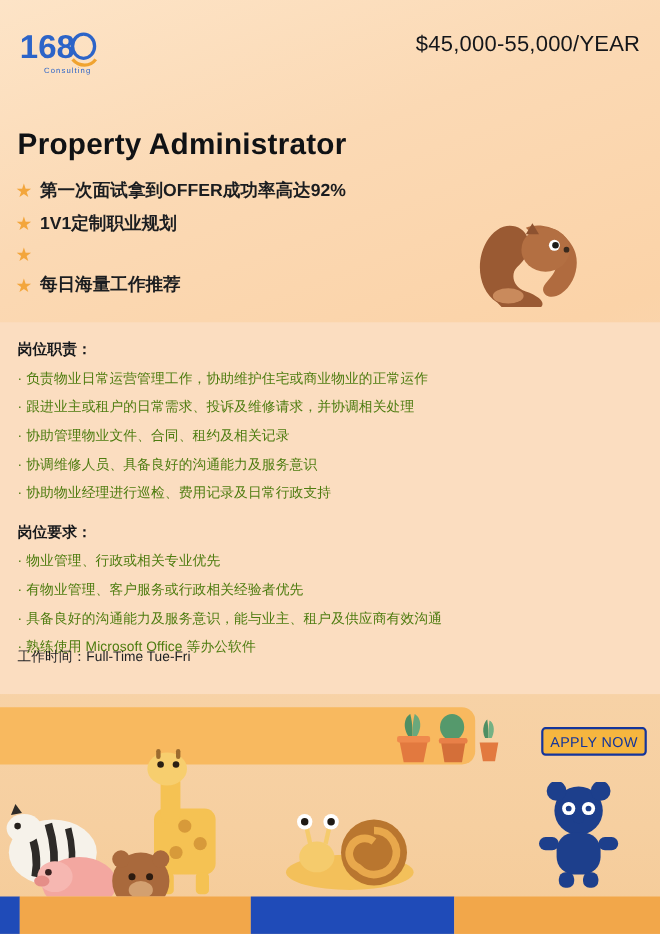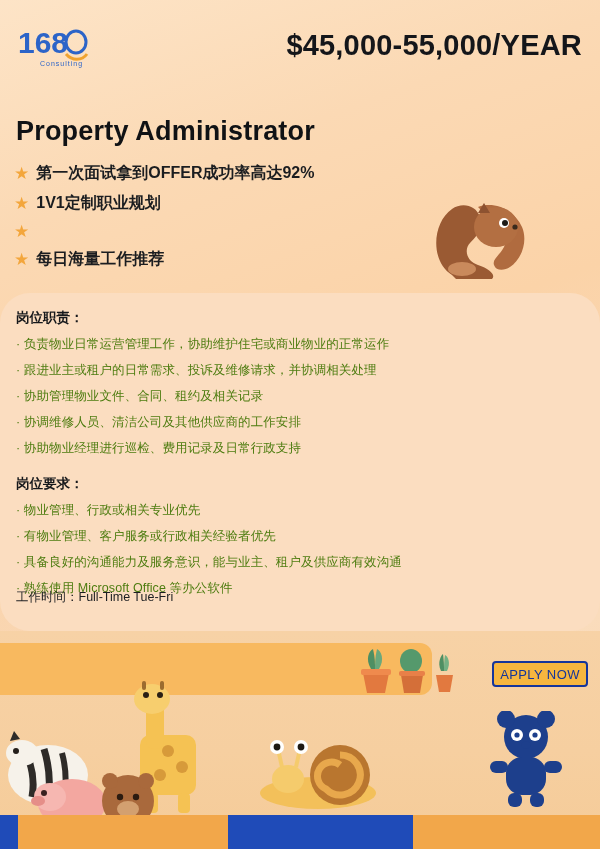--- a/index.html
+++ b/index.html
@@ -18,21 +18,21 @@
   
   .topbar {
     position: absolute; top: 13px; left: 0; right: 0; height: 62px;
   }
   .logo {
     position: absolute; left: 16px; top: 10px;
     width: 86px; height: 48px;
   }
   .salary {
     position: absolute; right: 18px; top: 16px;
-    font-size: 29px; font-weight: bold; letter-spacing: .2px;
+    font-size: 20px; font-weight: normal; letter-spacing: .2px;
     color: #14161a;
   }
   
   .title-cn {
     position: absolute; left: 16px; top: 72px;
     font-size: 30px; font-weight: 800; color: #101215;
     letter-spacing: .5px;
   }
   .title-en {
     position: absolute; left: 16px; top: 116px;
@@ -49,21 +49,20 @@
     margin-bottom: 9px;
   }
   .bullet .star { color: #f3a63c; font-size: 17px; line-height: 1; }
   .bullet .btxt { font-size: 16px; font-weight: bold; color: #1b1d20; }
   
   .squirrel { position: absolute; right: 62px; top: 183px; width: 120px; height: 100px; }
   
   .card {
     position: absolute; left: 0; right: 0; top: 293px; height: 338px;
     background: #fbddc0;
-    border-radius: 30px;
   }
   .card-inner { padding: 16px 18px 0 16px; }
   .sec-head {
     font-size: 13.5px; font-weight: bold; color: #16181b;
     margin-bottom: 9px;
   }
   .li {
     font-size: 12.5px; color: #4d7c0f; margin-bottom: 9px;
     letter-spacing: .1px;
   }
@@ -149,21 +148,21 @@
       <ellipse cx="44" cy="86" rx="14" ry="7" fill="#c98a5c"></ellipse>
     </svg>
   </div>
 
   <div class="card">
     <div class="card-inner">
       <div class="sec-head">岗位职责：</div>
       <div class="li">· 负责物业日常运营管理工作，协助维护住宅或商业物业的正常运作</div>
       <div class="li">· 跟进业主或租户的日常需求、投诉及维修请求，并协调相关处理</div>
       <div class="li">· 协助管理物业文件、合同、租约及相关记录</div>
-      <div class="li">· 协调维修人员、清洁公司及其他供应商的工作安排</div>
+      <div class="li">· 协调维修人员、具备良好的沟通能力及服务意识</div>
       <div class="li">· 协助物业经理进行巡检、费用记录及日常行政支持</div>
       <div class="gap"></div>
       <div class="sec-head">岗位要求：</div>
       <div class="li">· 物业管理、行政或相关专业优先</div>
       <div class="li">· 有物业管理、客户服务或行政相关经验者优先</div>
       <div class="li">· 具备良好的沟通能力及服务意识，能与业主、租户及供应商有效沟通</div>
       <div class="li">· 熟练使用 Microsoft Office 等办公软件</div>
     </div>
     <div class="hours">工作时间：Full-Time Tue-Fri</div>
   </div>

